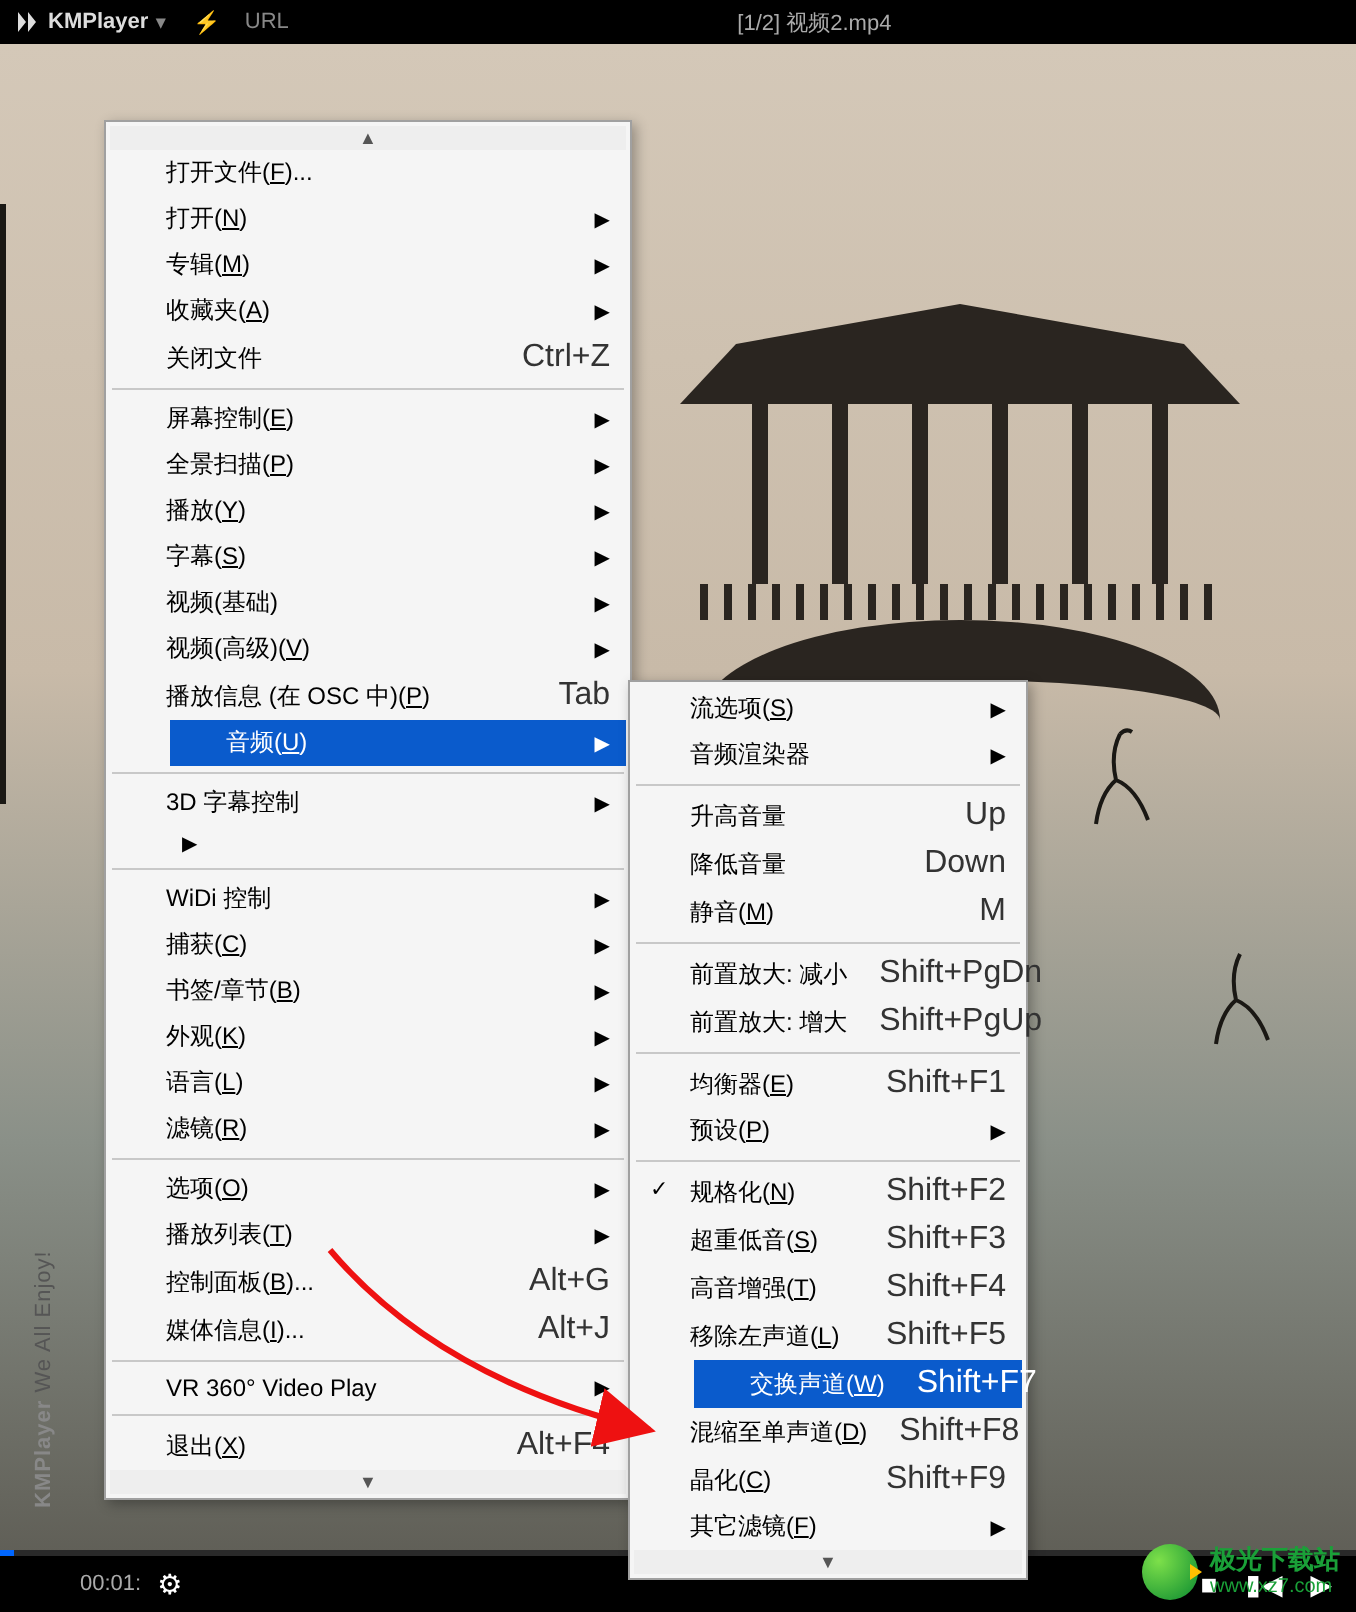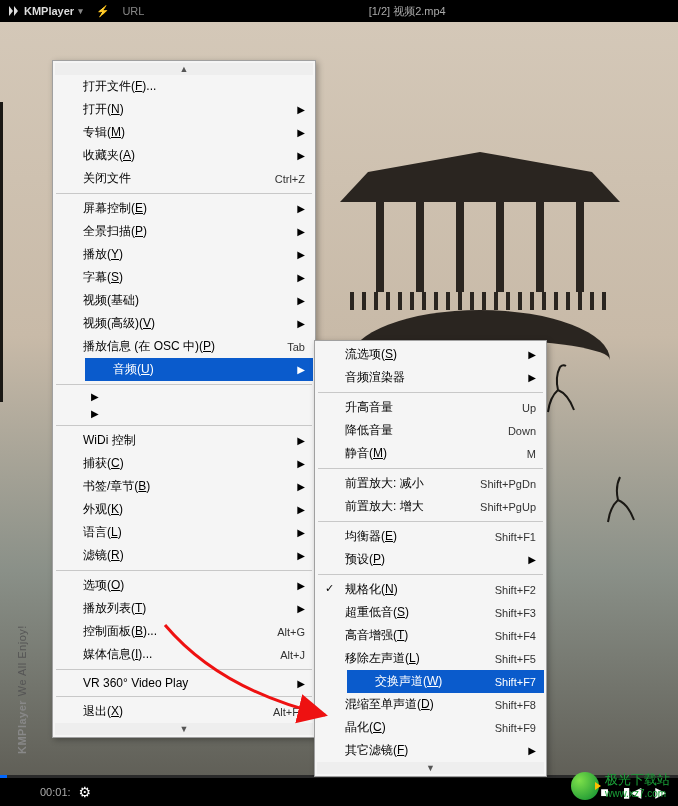--- a/index.html
+++ b/index.html
@@ -108,33 +108,33 @@
     .context-menu {
       position: absolute;
       background: #f5f5f5;
       border: 1px solid #a0a0a0;
       box-shadow: 2px 2px 6px rgba(0,0,0,0.3);
       padding: 2px;
       font-size: 12px;
       color: #000;
     }
     .menu1 { top: 60px; left: 52px; width: 264px; }
-    .menu2 { top: 340px; left: 314px; width: 233px; }
+    .menu2 { top: 340px; left: 314px; width: 200px; }
     .menu-item {
       display: flex;
       align-items: center;
       padding: 3px 8px 3px 28px;
       position: relative;
       white-space: nowrap;
     }
     .menu-item.highlighted { background: #0a5bcc; color: #fff; margin-left: 30px; }
     .menu-item.highlighted .shortcut { color: #fff; text-align: center; }
     .menu-item .label { flex: 1; }
     .menu-item .label u { text-decoration: underline; }
-    .menu-item .shortcut { color: #333; margin-left: 16px; font-size: 11px; }
+    .menu-item .shortcut { color: #333; margin-left: 16px; font-size: 16px; }
     .menu-item .submenu-arrow { margin-left: 8px; font-size: 10px; }
     .menu-sep { height: 1px; background: #c8c8c8; margin: 3px 1px; }
     .menu-check {
       position: absolute; left: 8px; top: 4px;
       font-size: 11px;
     }
     .menu1 .scroll-top, .menu1 .scroll-bottom,
     .menu2 .scroll-bottom {
       text-align: center;
       font-size: 9px;
@@ -164,21 +164,21 @@
       width: 28px; height: 28px;
       border-radius: 50%;
       background: radial-gradient(circle at 30% 30%, #7de04a, #0a8a30);
       position: relative;
     }
     .watermark-icon::after{
       content:""; position:absolute; right:-2px; top:10px;
       border-left:6px solid #ffbf00; border-top:4px solid transparent; border-bottom:4px solid transparent;
     }
     .watermark-text { display: flex; flex-direction: column; line-height: 1.1; }
-    .watermark-text .cn { color: #1aa038; font-weight: normal; font-size: 13px; }
+    .watermark-text .cn { color: #1aa038; font-weight: bold; font-size: 13px; }
     .watermark-text .en { color: #1aa038; font-size: 10px; }
   </style>
 </head>
 <body>
 
 <div class="titlebar">
   <div class="titlebar-left">
     <span class="titlebar-logo">
       <span class="titlebar-logo-icon">
         <svg width="12" height="12" viewBox="0 0 12 12">
@@ -292,20 +292,21 @@
       <div class="menu-item">
         <span class="label">播放信息 (在 OSC 中)(<u>P</u>)</span>
         <span class="shortcut">Tab</span>
       </div>
       <div class="menu-item highlighted">
         <span class="label">音频(<u>U</u>)</span>
         <span class="submenu-arrow">▶</span>
       </div>
       <div class="menu-sep"></div>
       <div class="menu-item">
+        <span class="label">3D 字幕控制</span>
         <span class="submenu-arrow">▶</span>
       </div>
       <div class="menu-item">
         <span class="submenu-arrow">▶</span>
       </div>
       <div class="menu-sep"></div>
       <div class="menu-item">
         <span class="label">WiDi 控制</span>
         <span class="submenu-arrow">▶</span>
       </div>

